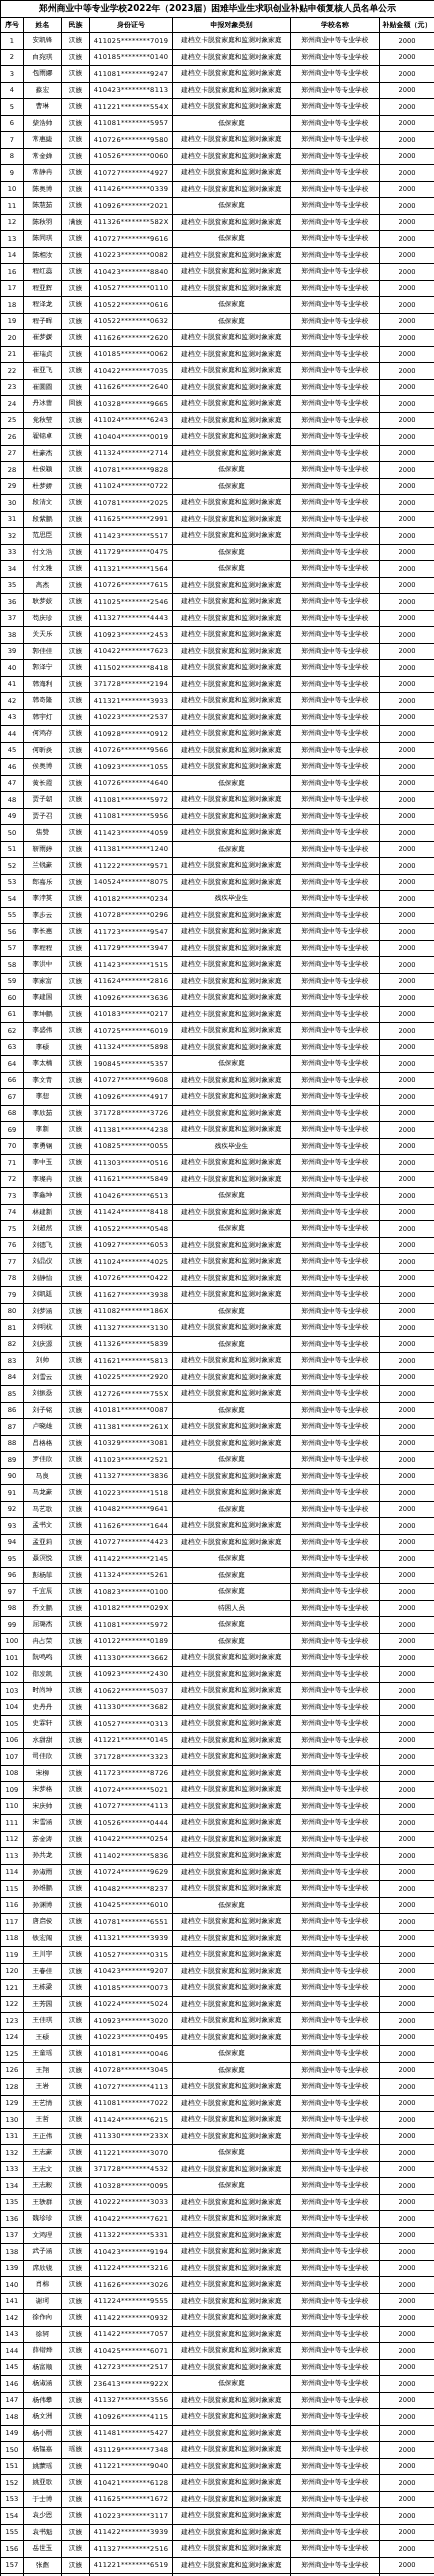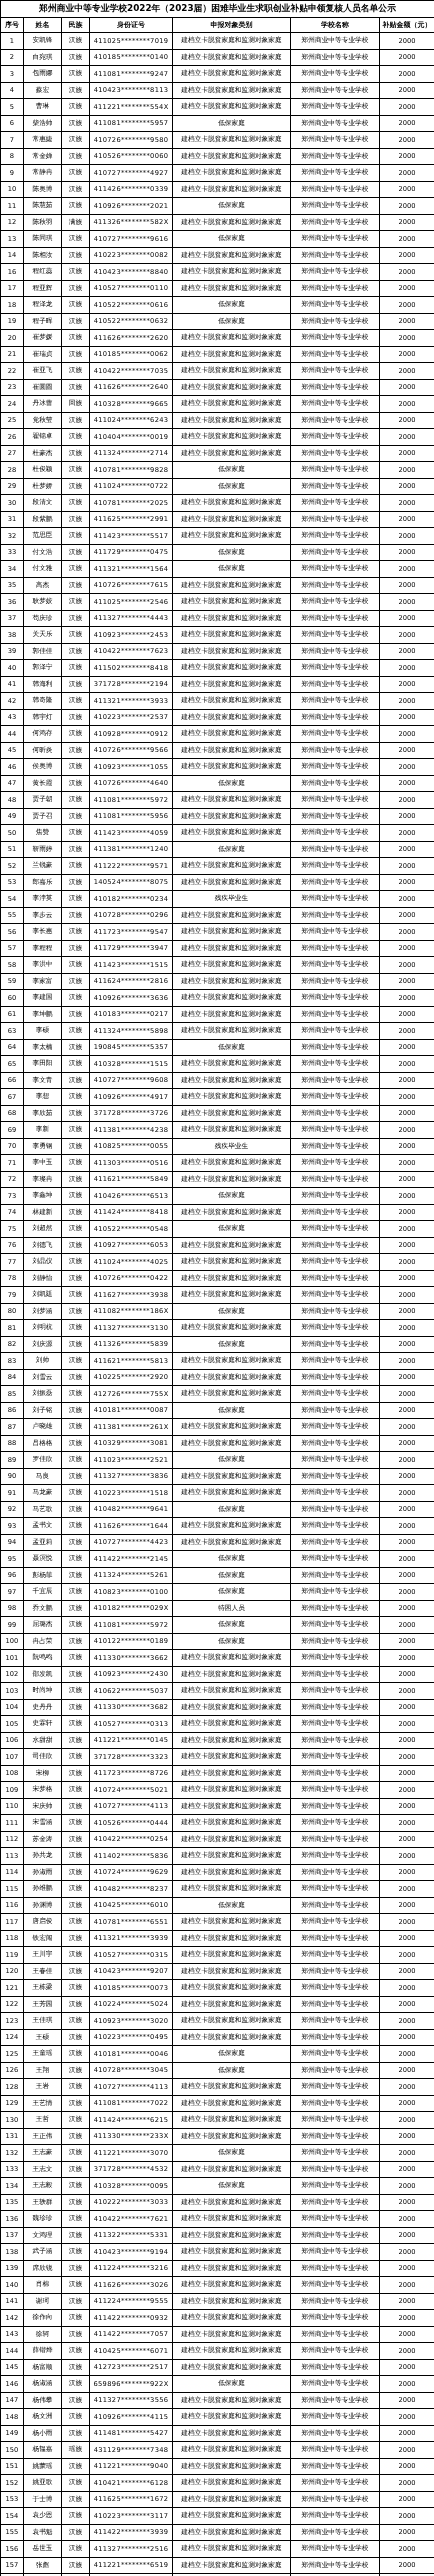--- a/index.html
+++ b/index.html
@@ -577,47 +577,47 @@
         <tr>
           <td class="c-idx">61</td>
           <td class="c-name">李坤鹏</td>
           <td class="c-eth">汉族</td>
           <td class="c-id">410183********0217</td>
           <td class="c-cat">建档立卡脱贫家庭和监测对象家庭</td>
           <td class="c-school">郑州商业中等专业学校</td>
           <td class="c-amt">2000</td>
         </tr>
         <tr>
+          <td class="c-idx">62</td>
+          <td class="c-name">李盛伟</td>
+          <td class="c-eth">汉族</td>
+          <td class="c-id">410725********6019</td>
+          <td class="c-cat">建档立卡脱贫家庭和监测对象家庭</td>
+          <td class="c-school">郑州商业中等专业学校</td>
+          <td class="c-amt">2000</td>
+        </tr>
+        <tr>
           <td class="c-idx">63</td>
           <td class="c-name">李硕</td>
           <td class="c-eth">汉族</td>
           <td class="c-id">411324********5898</td>
           <td class="c-cat">建档立卡脱贫家庭和监测对象家庭</td>
           <td class="c-school">郑州商业中等专业学校</td>
           <td class="c-amt">2000</td>
         </tr>
         <tr>
           <td class="c-idx">64</td>
           <td class="c-name">李太楠</td>
           <td class="c-eth">汉族</td>
           <td class="c-id">190845********5357</td>
           <td class="c-cat">低保家庭</td>
           <td class="c-school">郑州商业中等专业学校</td>
           <td class="c-amt">2000</td>
         </tr>
         <tr>
-          <td class="c-idx">65</td>
-          <td class="c-name">李田阳</td>
-          <td class="c-eth">汉族</td>
-          <td class="c-id">410328********1515</td>
-          <td class="c-cat">建档立卡脱贫家庭和监测对象家庭</td>
-          <td class="c-school">郑州商业中等专业学校</td>
-          <td class="c-amt">2000</td>
-        </tr>
-        <tr>
           <td class="c-idx">66</td>
           <td class="c-name">李文青</td>
           <td class="c-eth">汉族</td>
           <td class="c-id">410727********9608</td>
           <td class="c-cat">建档立卡脱贫家庭和监测对象家庭</td>
           <td class="c-school">郑州商业中等专业学校</td>
           <td class="c-amt">2000</td>
         </tr>
         <tr>
           <td class="c-idx">67</td>
@@ -1318,21 +1318,21 @@
           <td class="c-eth">汉族</td>
           <td class="c-id">412723********2517</td>
           <td class="c-cat">建档立卡脱贫家庭和监测对象家庭</td>
           <td class="c-school">郑州商业中等专业学校</td>
           <td class="c-amt">2000</td>
         </tr>
         <tr>
           <td class="c-idx">146</td>
           <td class="c-name">杨淑涵</td>
           <td class="c-eth">汉族</td>
-          <td class="c-id">659896********922X</td>
+          <td class="c-id">236413********922X</td>
           <td class="c-cat">低保家庭</td>
           <td class="c-school">郑州商业中等专业学校</td>
           <td class="c-amt">2000</td>
         </tr>
         <tr>
           <td class="c-idx">147</td>
           <td class="c-name">杨伟攀</td>
           <td class="c-eth">汉族</td>
           <td class="c-id">411327********3556</td>
           <td class="c-cat">建档立卡脱贫家庭和监测对象家庭</td>

